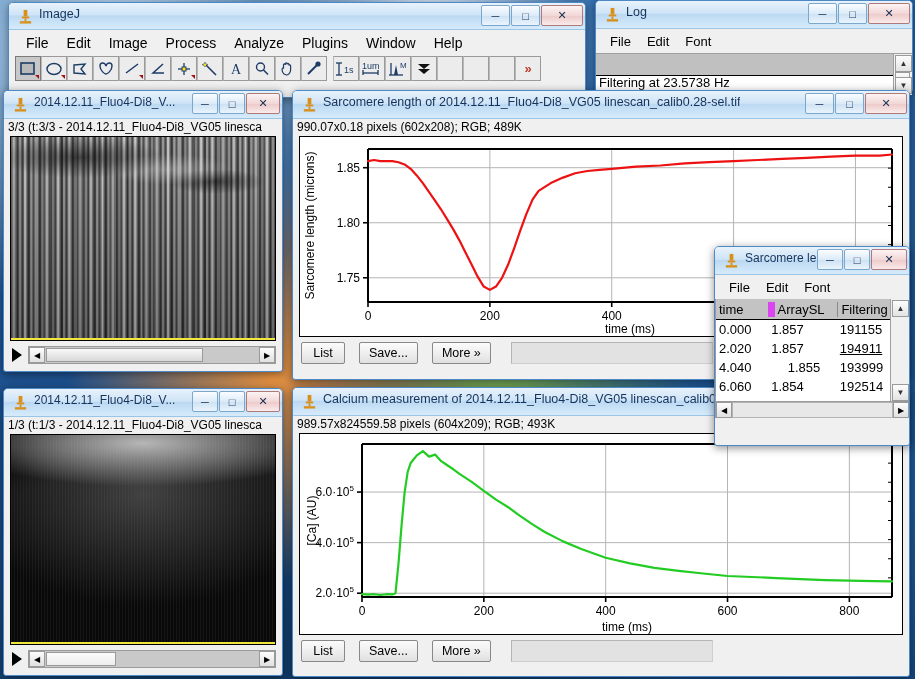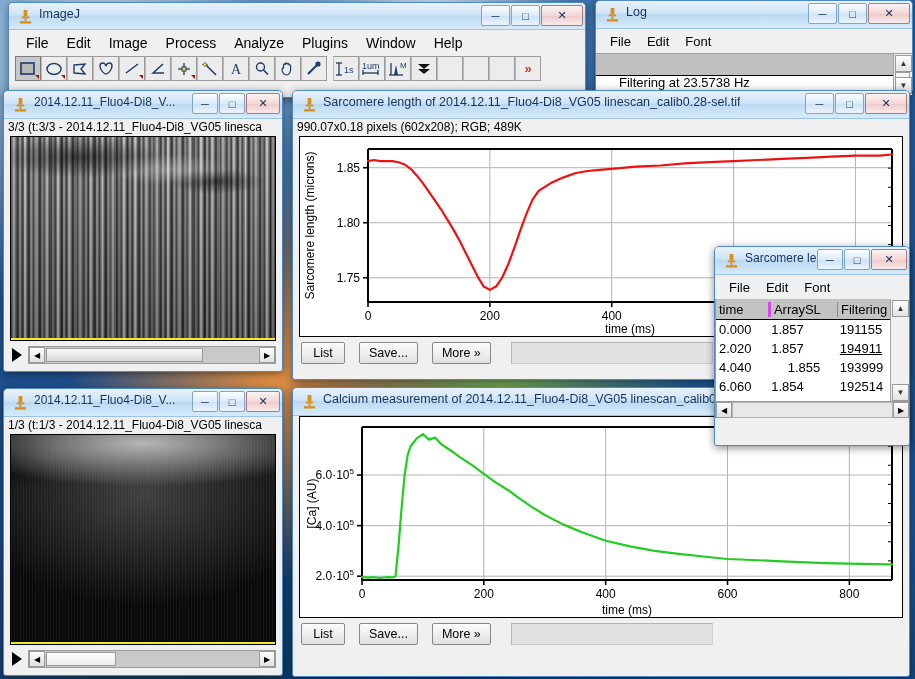--- a/index.html
+++ b/index.html
@@ -301,21 +301,21 @@
         </div>
     </div>
   </div>
   <div class="menubar">
     <span>File</span>
     <span>Edit</span>
     <span>Font</span>
   </div>
   <div class="body">
     <div class="logbar-grey"></div>
-    <div class="logline" style="top:21px;margin-left:20px;">Filtering at 23.5738 Hz</div>
+    <div class="logline" style="top:21px;">Filtering at 23.5738 Hz</div>
     <div class="vscroll">
       <div class="ar up">▲</div>
       <div class="thumb"></div>
       <div class="ar dn">▼</div>
     </div>
   </div>
 </div>
 
 <div class="win imgwin" id="img1">
   <div class="tbar">
@@ -466,20 +466,21 @@
 <div class="win" id="plot2">
   <div class="tbar">
     <svg class="ij-ico" viewBox="0 0 16 18">
       <rect x="6" y="2" width="4" height="7" fill="#d9901a"></rect>
         <rect x="4" y="9" width="8" height="2" fill="#d9901a"></rect>
       <rect x="7" y="11" width="2" height="3" fill="#d9901a"></rect>
         <rect x="2" y="14" width="12" height="2.5" fill="#d9901a"></rect>
     </svg>
     <div class="tt">Calcium measurement of 2014.12.11_Fluo4-Di8_VG05 linescan_calib0</div>
   </div>
+  <div class="imginfo">989.57x824559.58 pixels (604x209); RGB; 493K</div>
   <div class="plotarea" style="height:200px">
     <svg id="svg-plot2" width="604" height="200">
         <rect x="0" y="0" width="604" height="200" fill="#ffffff"></rect>
         <line x1="183.83908045977012" y1="10" x2="183.83908045977012" y2="163" stroke="#b4b4b4" stroke-width="1"></line>
         <line x1="305.67816091954023" y1="10" x2="305.67816091954023" y2="163" stroke="#b4b4b4" stroke-width="1"></line>
         <line x1="427.51724137931035" y1="10" x2="427.51724137931035" y2="163" stroke="#b4b4b4" stroke-width="1"></line>
         <line x1="549.3563218390805" y1="10" x2="549.3563218390805" y2="163" stroke="#b4b4b4" stroke-width="1"></line>
         <line x1="62" y1="159.20661157024793" x2="592" y2="159.20661157024793" stroke="#b4b4b4" stroke-width="1"></line>
         <line x1="62" y1="108.62809917355372" x2="592" y2="108.62809917355372" stroke="#b4b4b4" stroke-width="1"></line>
         <line x1="62" y1="58.0495867768595" x2="592" y2="58.0495867768595" stroke="#b4b4b4" stroke-width="1"></line>
@@ -545,21 +546,21 @@
     </div>
   </div>
   <div class="menubar">
     <span>File</span>
     <span>Edit</span>
     <span>Font</span>
   </div>
   <div class="tblwrap">
     <div class="tblhead">
       <div class="c0">time</div>
-      <div class="c1" style="border-left:3px solid #d946ef">ArraySL</div>
+      <div class="c1" style="border-left:7px solid #d946ef">ArraySL</div>
       <div class="c2" style="border-left:1px solid #8a8a8a">Filtering</div>
     </div>
     <div id="res-rows">
         <div class="tblrow">
           <div class="c0">0.000</div>
           <div class="c1" style="text-align: left;">1.857</div>
           <div class="c2" style="text-align: left;">191155</div>
         </div>
         <div class="tblrow">
           <div class="c0">2.020</div>

